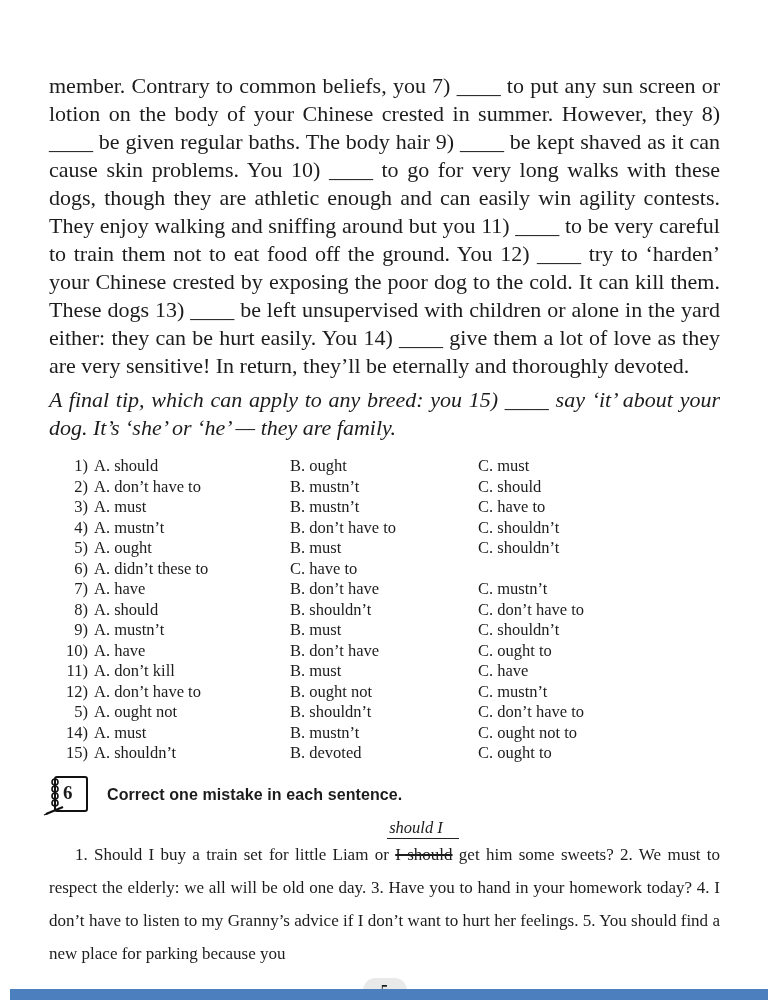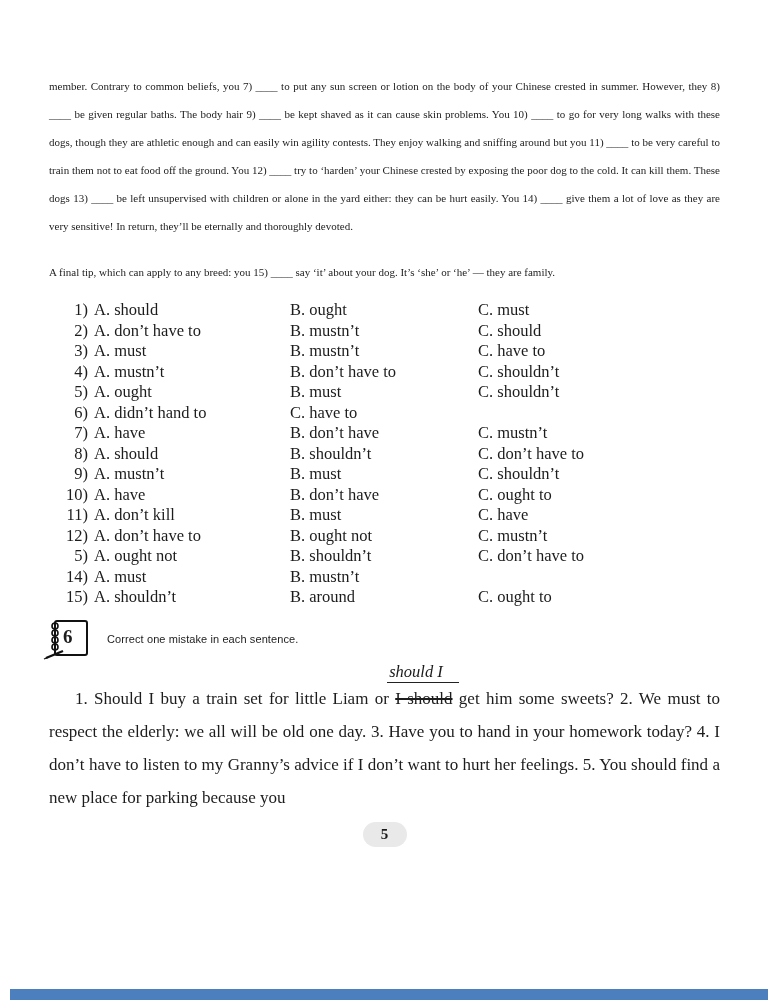--- a/index.html
+++ b/index.html
@@ -7,25 +7,25 @@
   body {
     background: #ffffff;
     color: #1c1c1c;
     font-family: "Liberation Serif", serif;
     position: relative;
     overflow: hidden;
   }
   .content { padding: 72px 48px 0 49px; }
 
   .para {
-    font-size: 11px;
+    font-size: 22px;
     line-height: 28px;
     text-align: justify;
   }
-  .para.second { margin-top: 18px; }
+  .para.second { margin-top: 6px; font-style: italic; }
 
   .options {
     margin-top: 14px;
     margin-left: 13px;
     font-size: 16.5px;
   }
   .opt-row {
     display: grid;
     grid-template-columns: 32px 196px 188px auto;
     line-height: 20.5px;
@@ -43,22 +43,22 @@
   .notebook-wrap svg { position: absolute; left: 0; top: 0; }
   .exercise-number {
     position: absolute;
     left: 20px; top: 8px;
     font-weight: bold;
     font-size: 19px;
     font-family: "Liberation Serif", serif;
   }
   .exercise-title {
     font-family: "Liberation Sans", sans-serif;
-    font-weight: normal;
-    font-size: 11px;
+    font-weight: bold;
+    font-size: 16px;
     letter-spacing: 0.1px;
   }
 
   .correction {
     margin-top: 22px;
     font-size: 17px;
     line-height: 33px;
     text-align: justify;
     text-indent: 26px;
   }
@@ -136,21 +136,21 @@
         <span class="opt-c">C. shouldn’t</span>
       </div>
       <div class="opt-row">
         <span class="opt-num">5)</span>
         <span class="opt-a">A. ought</span>
         <span class="opt-b">B. must</span>
         <span class="opt-c">C. shouldn’t</span>
       </div>
       <div class="opt-row">
         <span class="opt-num">6)</span>
-        <span class="opt-a">A. didn’t hand to</span>
+        <span class="opt-a">A. didn’t these to</span>
         <span class="opt-c">C. have to</span>
       </div>
       <div class="opt-row">
         <span class="opt-num">7)</span>
         <span class="opt-a">A. have</span>
         <span class="opt-b">B. don’t have</span>
         <span class="opt-c">C. mustn’t</span>
       </div>
       <div class="opt-row">
         <span class="opt-num">8)</span>
@@ -185,25 +185,26 @@
       <div class="opt-row">
         <span class="opt-num">5)</span>
         <span class="opt-a">A. ought not</span>
         <span class="opt-b">B. shouldn’t</span>
         <span class="opt-c">C. don’t have to</span>
       </div>
       <div class="opt-row">
         <span class="opt-num">14)</span>
         <span class="opt-a">A. must</span>
         <span class="opt-b">B. mustn’t</span>
+        <span class="opt-c">C. ought not to</span>
       </div>
       <div class="opt-row">
         <span class="opt-num">15)</span>
         <span class="opt-a">A. shouldn’t</span>
-        <span class="opt-b">B. around</span>
+        <span class="opt-b">B. devoted</span>
         <span class="opt-c">C. ought to</span>
       </div>
     </div>
 
   <div class="exercise-header">
     <div class="notebook-wrap">
       <svg width="48" height="42" viewBox="0 0 48 42">
         <rect x="12" y="3" width="32" height="34" rx="2" fill="#ffffff" stroke="#111111" stroke-width="2"></rect>
         <circle cx="12" cy="8" r="3" fill="none" stroke="#111111" stroke-width="1.6"></circle>
         <circle cx="12" cy="15" r="3" fill="none" stroke="#111111" stroke-width="1.6"></circle>

